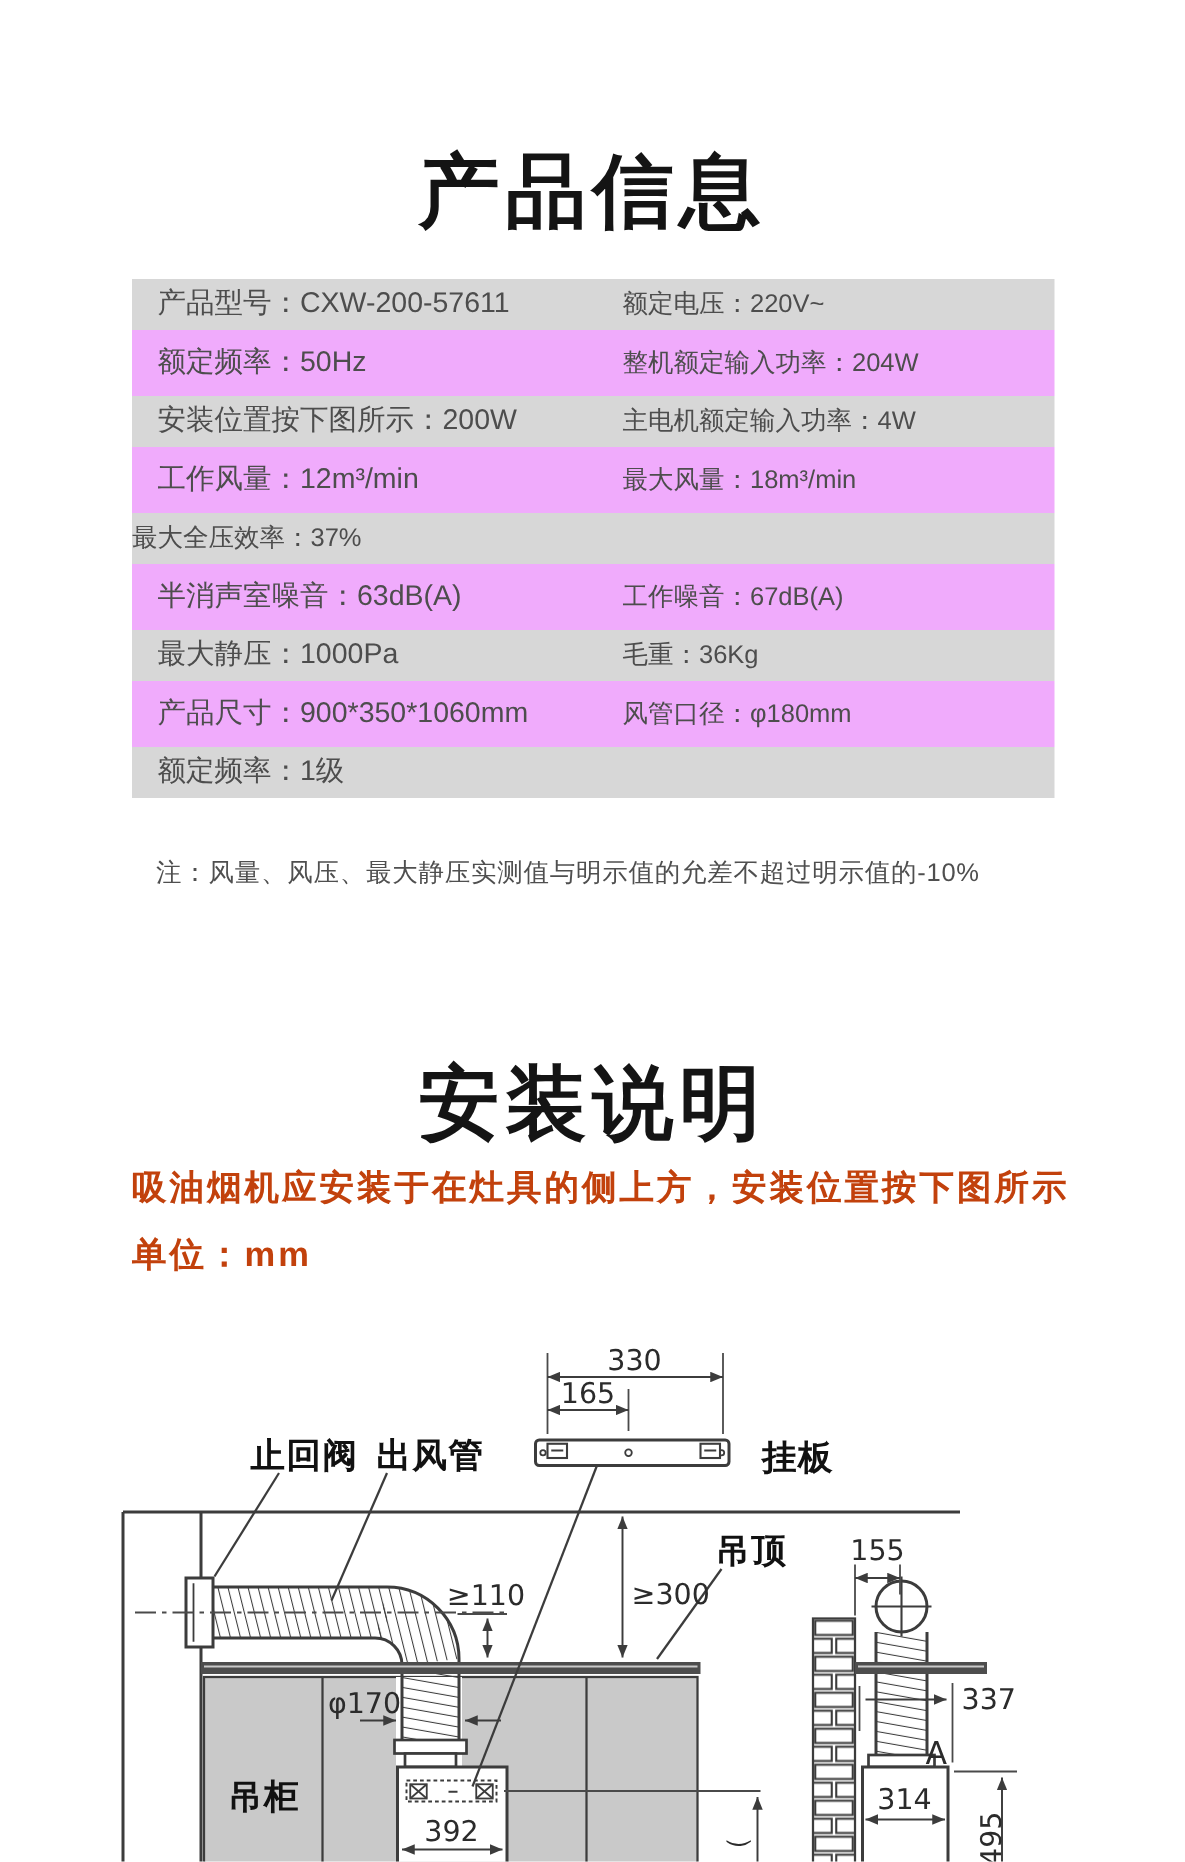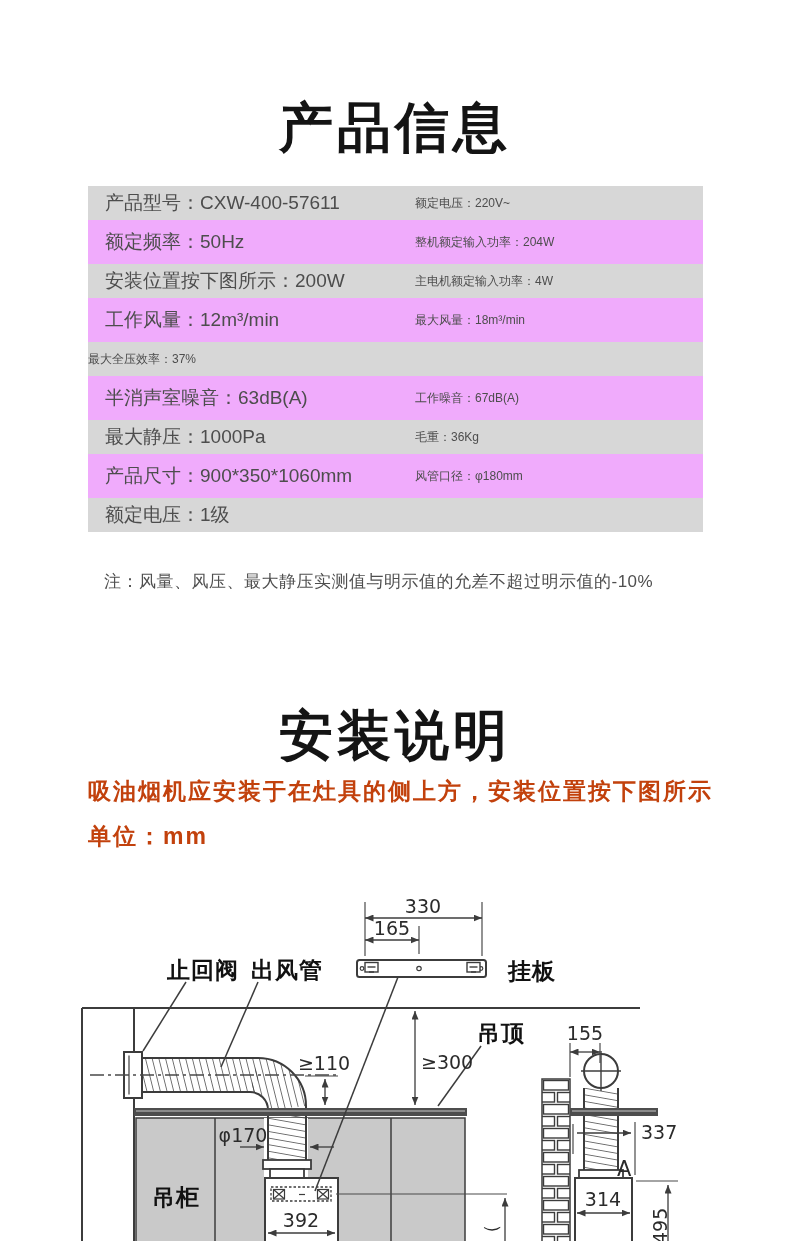--- a/index.html
+++ b/index.html
@@ -13,21 +13,21 @@
   }
   #title1{top:56px;}
   #title2{top:664px;}
   
   .spec-table{position:absolute;left:88px;top:186px;width:615px;}
   .spec-row{display:flex;width:100%;}
   .spec-row.gray{background:#d7d7d7;height:34px;line-height:34px;}
   .spec-row.white{background:#f0abfc;height:44px;line-height:44px;}
   .cell-l{width:327px;padding-left:17px;box-sizing:border-box;
     font-size:19px;color:#4d4d4d;white-space:nowrap;}
-  .cell-r{flex:1;font-size:12px;color:#4d4d4d;white-space:nowrap;}
+  .cell-r{flex:1;font-size:17px;color:#4d4d4d;white-space:nowrap;}
   .note{
     position:absolute;left:104px;top:556px;width:640px;
     font-size:17px;color:#4f4f4f;letter-spacing:0.5px;margin-top:14px;
   }
   .install-p{
     position:absolute;left:88px;width:660px;
     font-size:23px;color:#c2410c;letter-spacing:2px;font-weight:bold;
   }
   #install1{top:776px;}
   #install2{top:821px;}
@@ -39,21 +39,21 @@
   svg .dlabel{font-size:23px;font-weight:bold;fill:#111111;
     font-family:"DejaVu Sans","Liberation Sans",sans-serif;letter-spacing:1px;}
 </style>
 </head>
 <body>
 
 <h1 class="sec-title" id="title1">产品信息</h1>
 
 <div class="spec-table">
   <div class="spec-row gray">
-    <div class="cell-l">产品型号：CXW-400-57611</div>
+    <div class="cell-l">产品型号：CXW-200-57611</div>
     <div class="cell-r">额定电压：220V~</div>
   </div>
   <div class="spec-row white">
     <div class="cell-l">额定频率：50Hz</div>
     <div class="cell-r">整机额定输入功率：204W</div>
   </div>
   <div class="spec-row gray">
     <div class="cell-l">安装位置按下图所示：200W</div>
     <div class="cell-r">主电机额定输入功率：4W</div>
   </div>
@@ -70,21 +70,21 @@
   </div>
   <div class="spec-row gray">
     <div class="cell-l">最大静压：1000Pa</div>
     <div class="cell-r">毛重：36Kg</div>
   </div>
   <div class="spec-row white">
     <div class="cell-l">产品尺寸：900*350*1060mm</div>
     <div class="cell-r">风管口径：φ180mm</div>
   </div>
   <div class="spec-row gray">
-    <div class="cell-l">额定电压：1级</div>
+    <div class="cell-l">额定频率：1级</div>
     <div class="cell-r"></div>
   </div>
 </div>
 
 <div class="note">注：风量、风压、最大静压实测值与明示值的允差不超过明示值的-10%</div>
 
 <h1 class="sec-title" id="title2">安装说明</h1>
 
 <div class="install-p" id="install1">吸油烟机应安装于在灶具的侧上方，安装位置按下图所示</div>
 <div class="install-p" id="install2">单位：mm</div>

